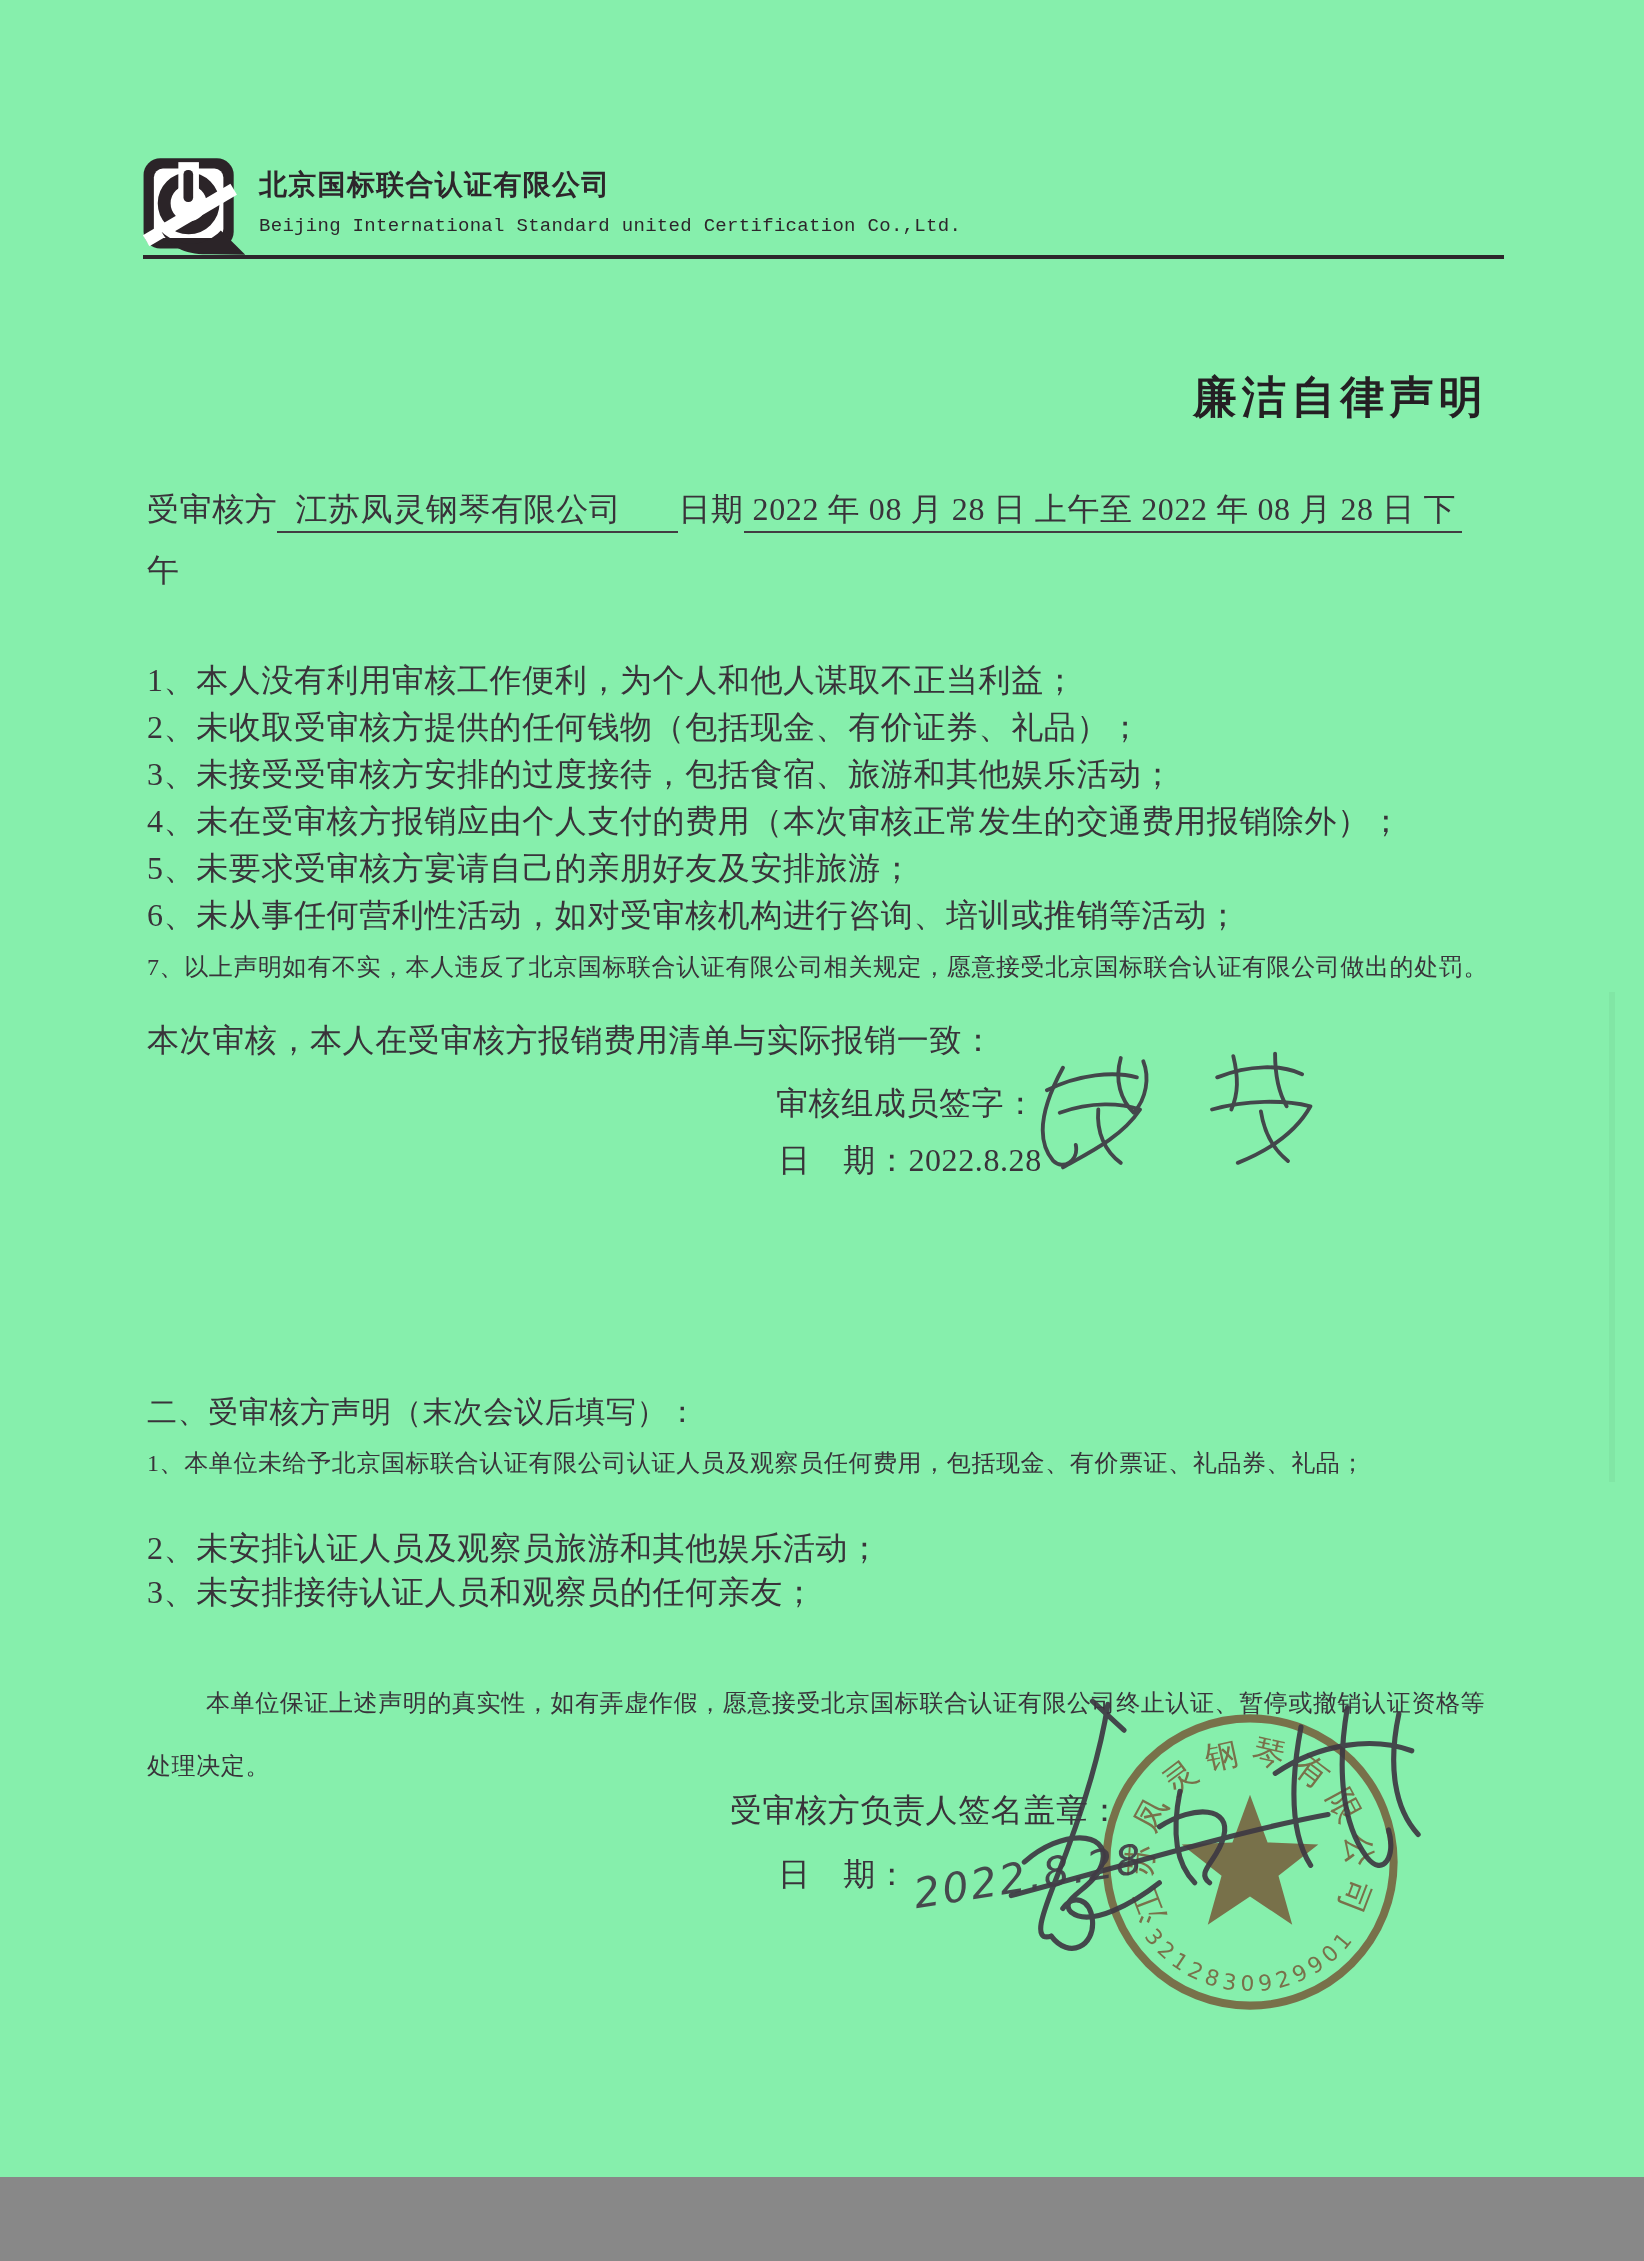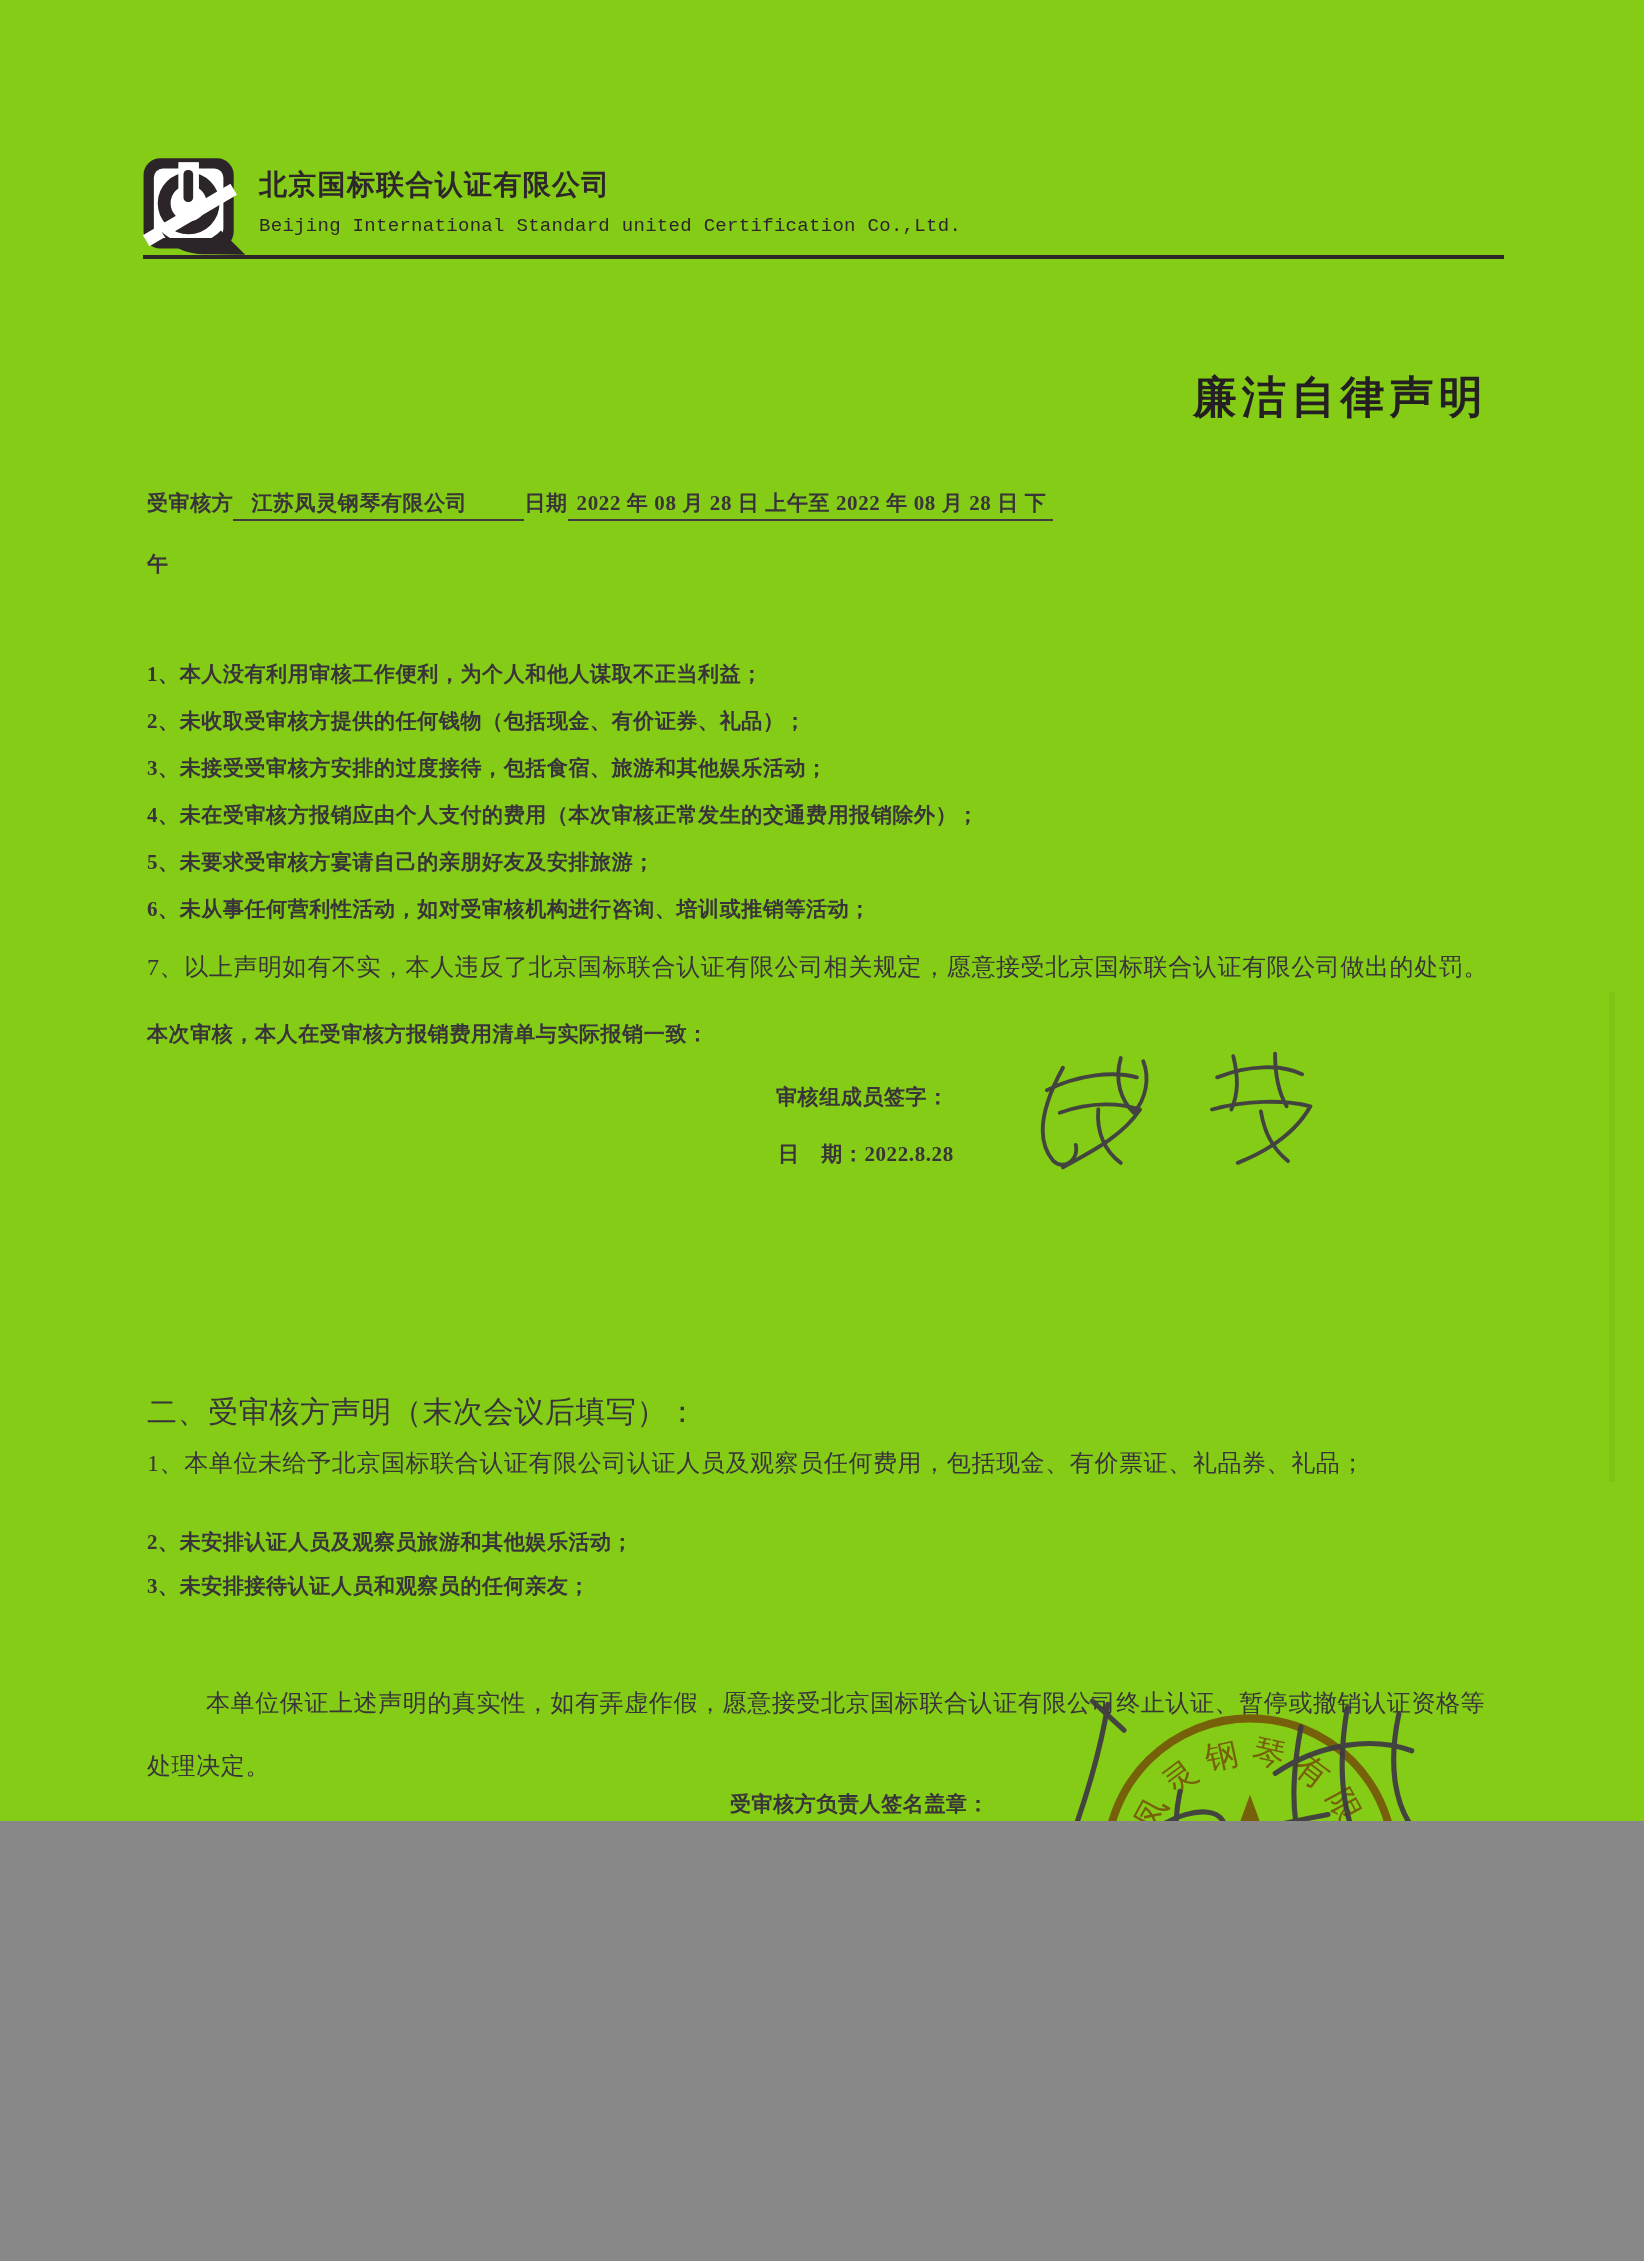--- a/index.html
+++ b/index.html
@@ -1,21 +1,21 @@
 <!DOCTYPE html>
 <html style="font-size:10.3px"><head>
 <meta charset="utf-8">
 <style>
   html,body{margin:0;padding:0;background:#888;}
   .page{
-    position:relative;width:1644px;height:1821px;background:#84cc16;
+    position:relative;width:1644px;height:2177px;background:#86efac;
     font-family:"Liberation Serif","DejaVu Sans",serif;color:#39333a;overflow:hidden;
   }
   .abs{position:absolute;}
-  .body-text{font-size:21px;line-height:1.0;letter-spacing:0.6px;white-space:nowrap;font-weight:bold;}
+  .body-text{font-size:32px;line-height:1.0;letter-spacing:0.6px;white-space:nowrap;}
   .wrap-text{font-size:24px;letter-spacing:0.6px;white-space:normal;}
   .heading{font-size:30px;letter-spacing:0.6px;white-space:nowrap;}
   .u{border-bottom:2.6px solid #423c42;padding-bottom:3.9px;}
   .cn-name{font-family:"DejaVu Sans",sans-serif;font-weight:700;font-size:28px;letter-spacing:1.3px;color:#2d262b;}
   .en-name{font-family:"Liberation Mono","DejaVu Sans Mono",monospace;font-size:19px;letter-spacing:0.3px;color:#2d262b;}
   .rule{background:#2d262b;height:3.9px;}
   .doc-title{font-family:"DejaVu Sans",sans-serif;font-weight:700;font-size:44px;letter-spacing:5.2px;color:#241f23;text-align:right;}
   .pen{stroke:#3e3943;fill:none;stroke-linecap:round;stroke-linejoin:round;}
   .stamp-svg{mix-blend-mode:multiply;opacity:.82;}
   .sig-svg{opacity:.92;}

